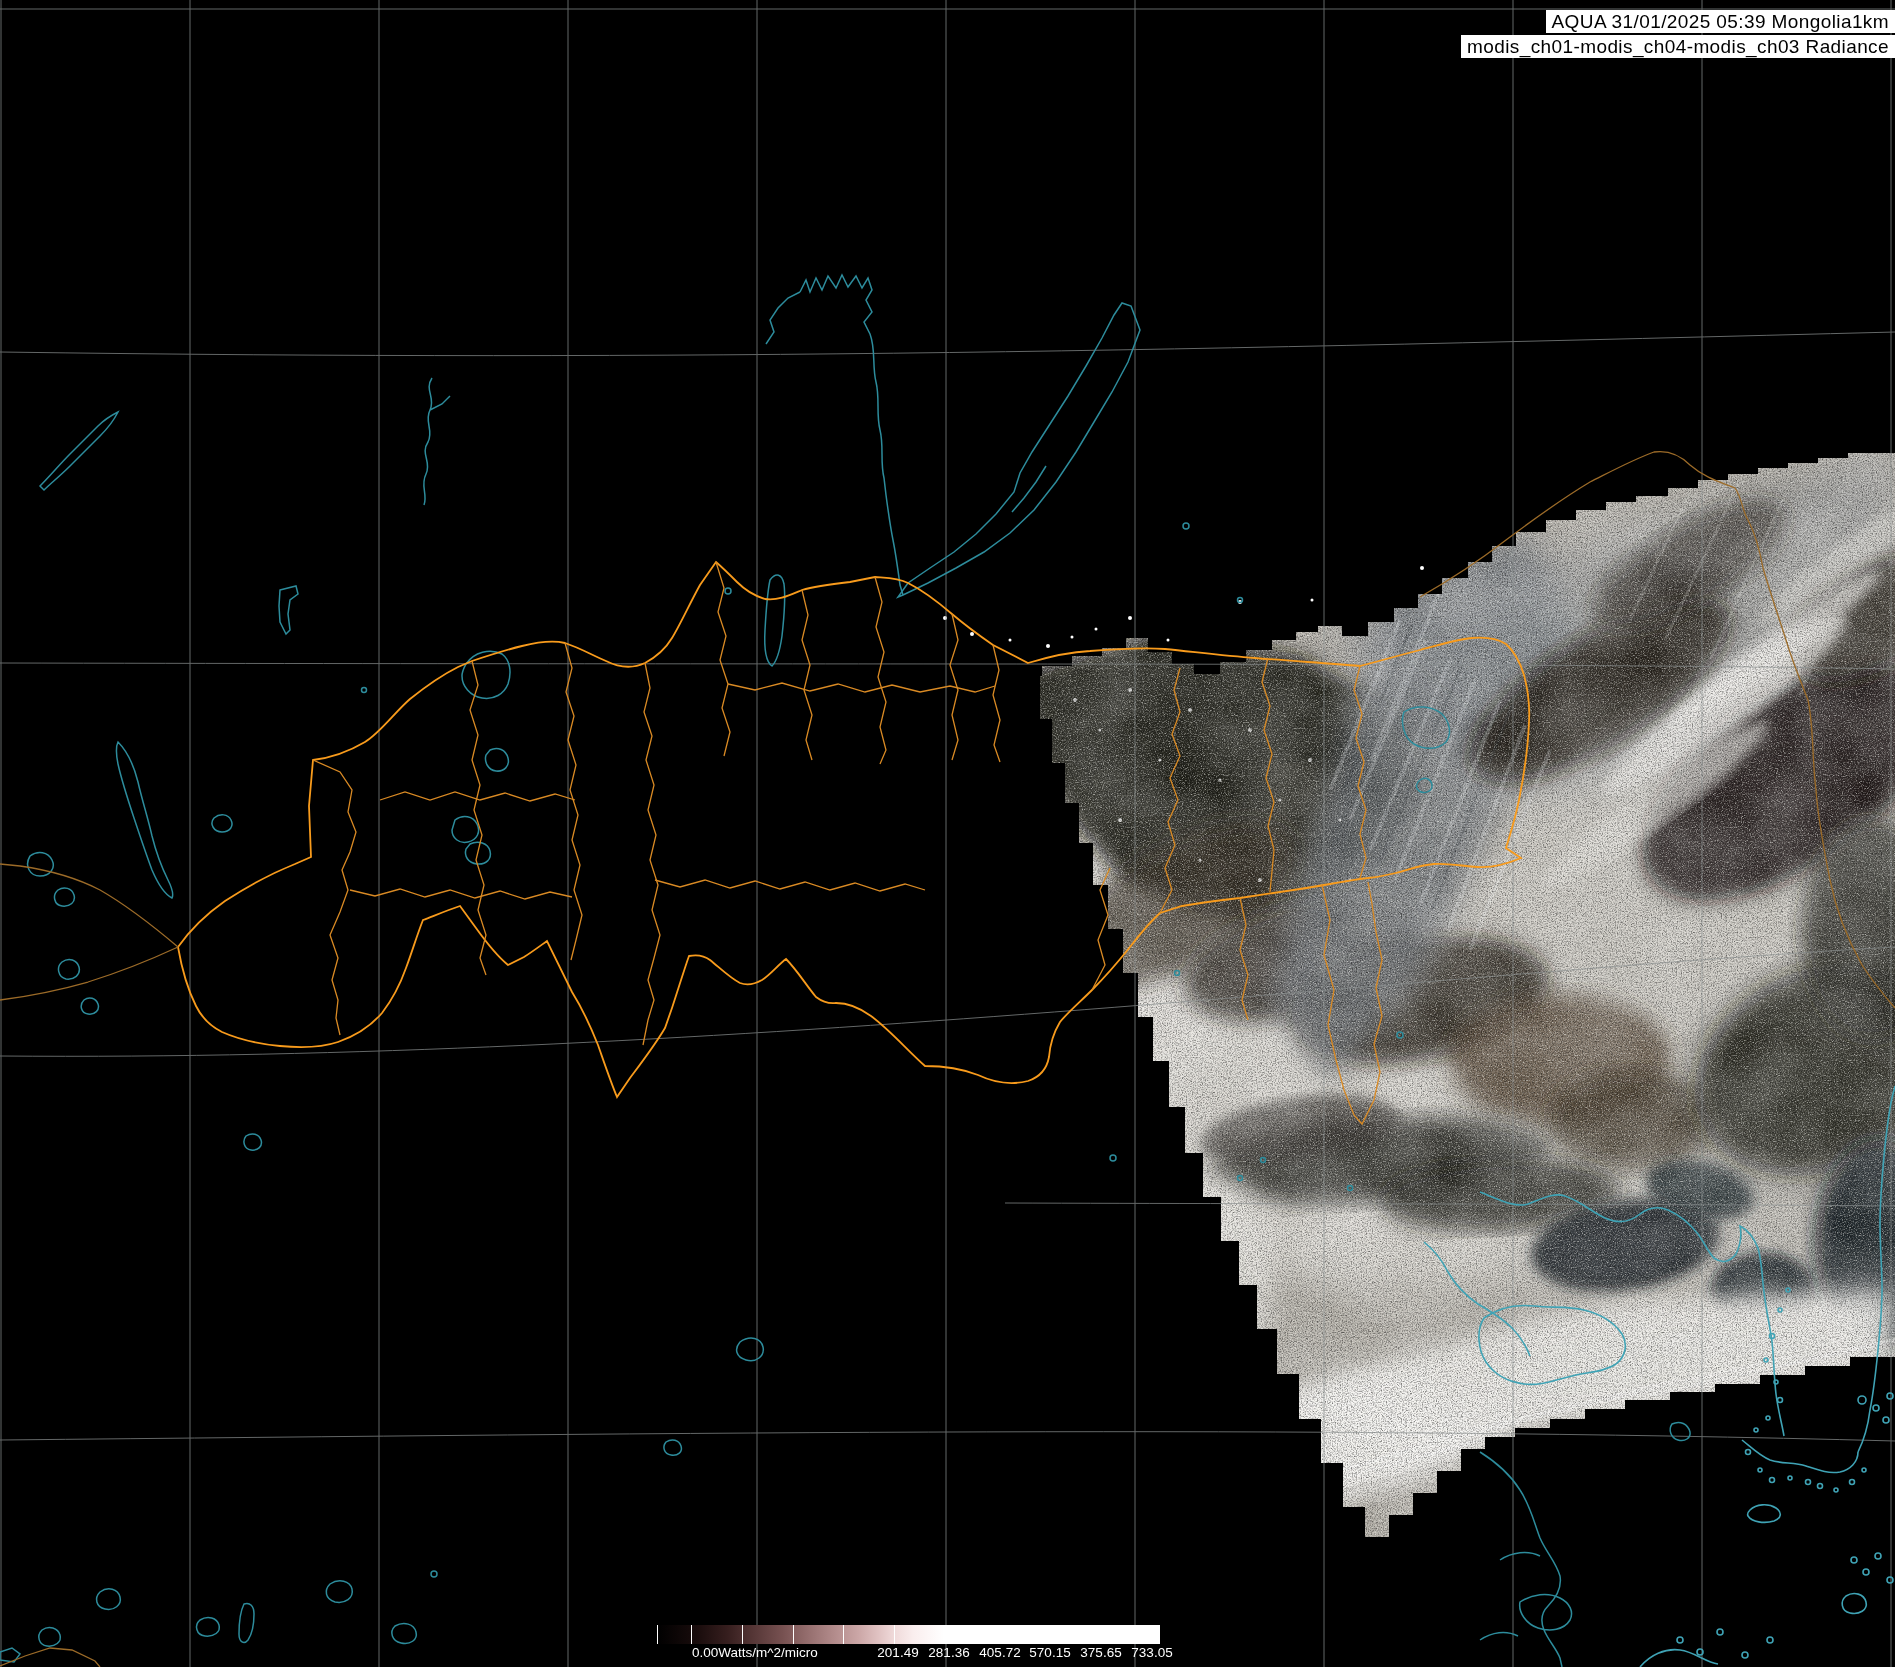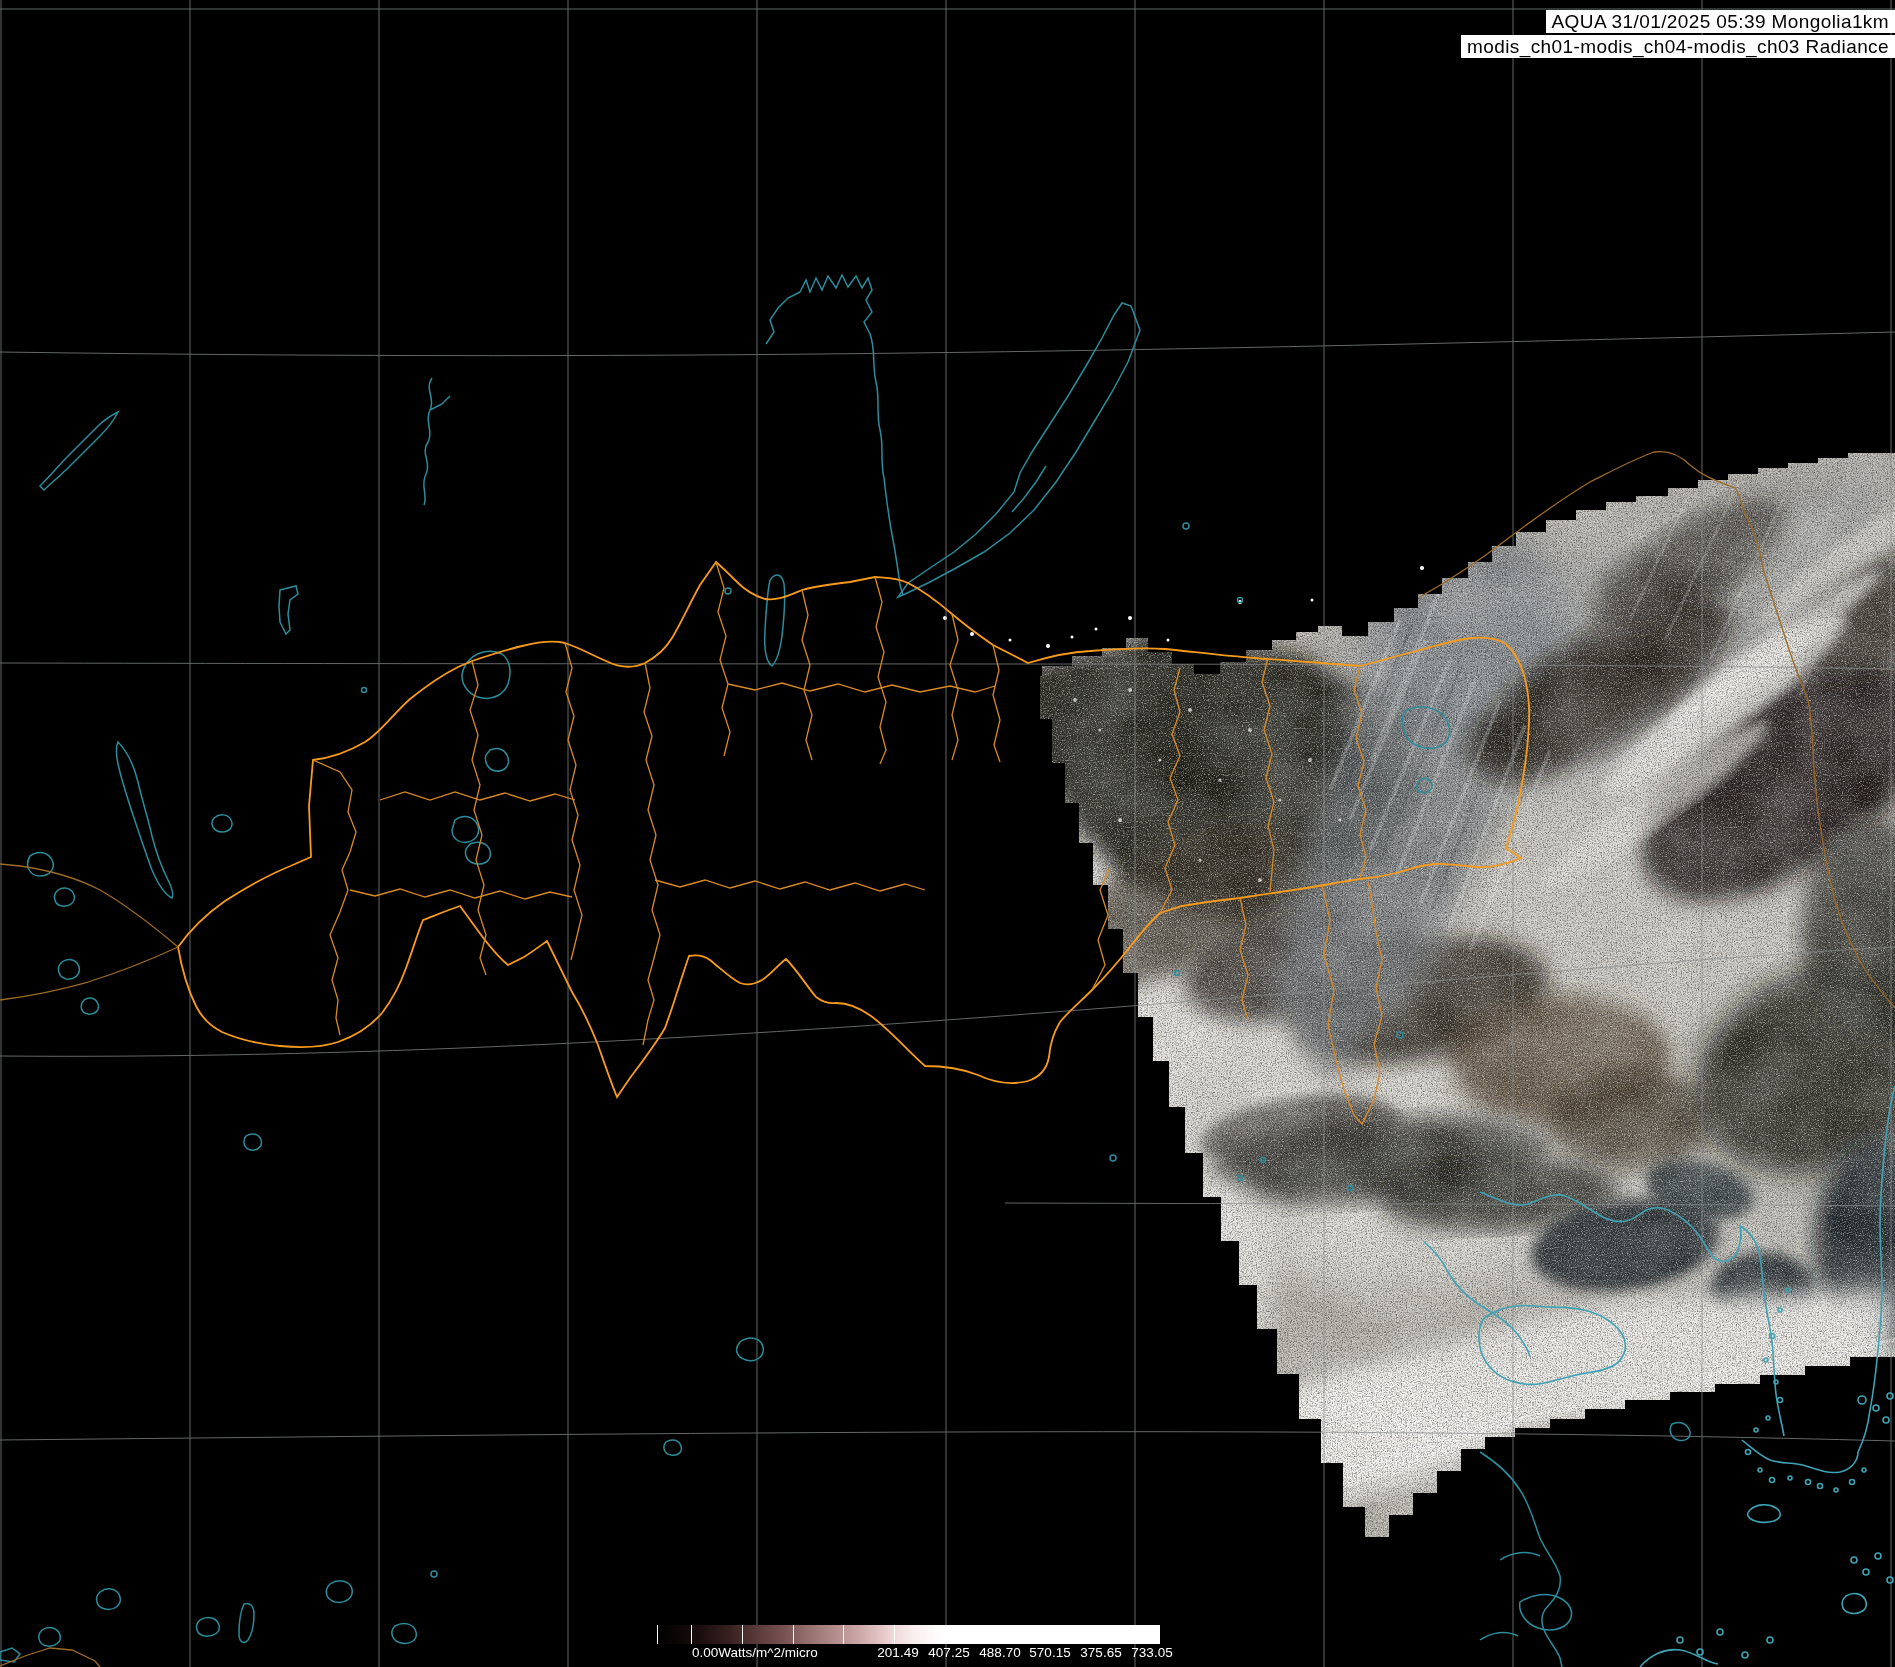--- a/index.html
+++ b/index.html
@@ -355,20 +355,20 @@
   <div class="cbar-tick" style="left:237px"></div>
   <div class="cbar-tick" style="left:288px"></div>
   <div class="cbar-tick" style="left:339px"></div>
   <div class="cbar-tick" style="left:389px"></div>
   <div class="cbar-tick" style="left:440px"></div>
   <div class="cbar-tick" style="left:491px"></div>
 </div>
 <div id="colorbar-labels">
   <span id="cbar-unit">0.00Watts/m^2/micro</span>
   <span class="cbar-num" style="left:894px">201.49</span>
-  <span class="cbar-num" style="left:945px">407.25</span>
-  <span class="cbar-num" style="left:996px">488.70</span>
+  <span class="cbar-num" style="left:945px">281.36</span>
+  <span class="cbar-num" style="left:996px">405.72</span>
   <span class="cbar-num" style="left:1046px">570.15</span>
   <span class="cbar-num" style="left:1097px">375.65</span>
   <span class="cbar-num" style="left:1148px">733.05</span>
 </div>
 
 </div>
 
 </body></html>

